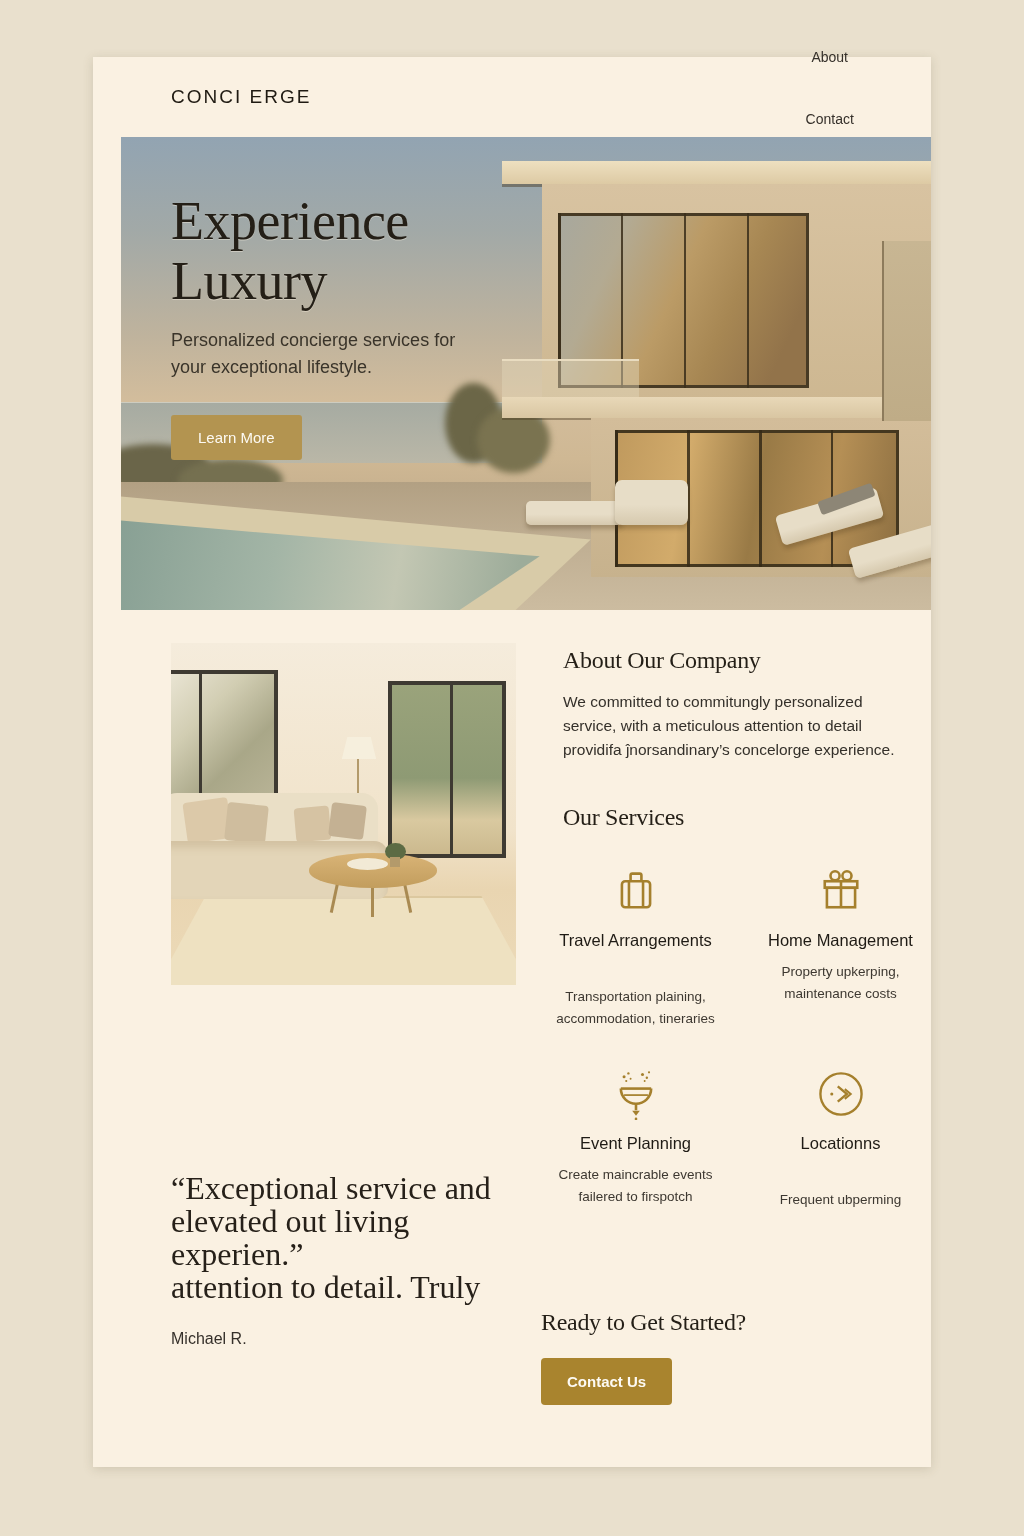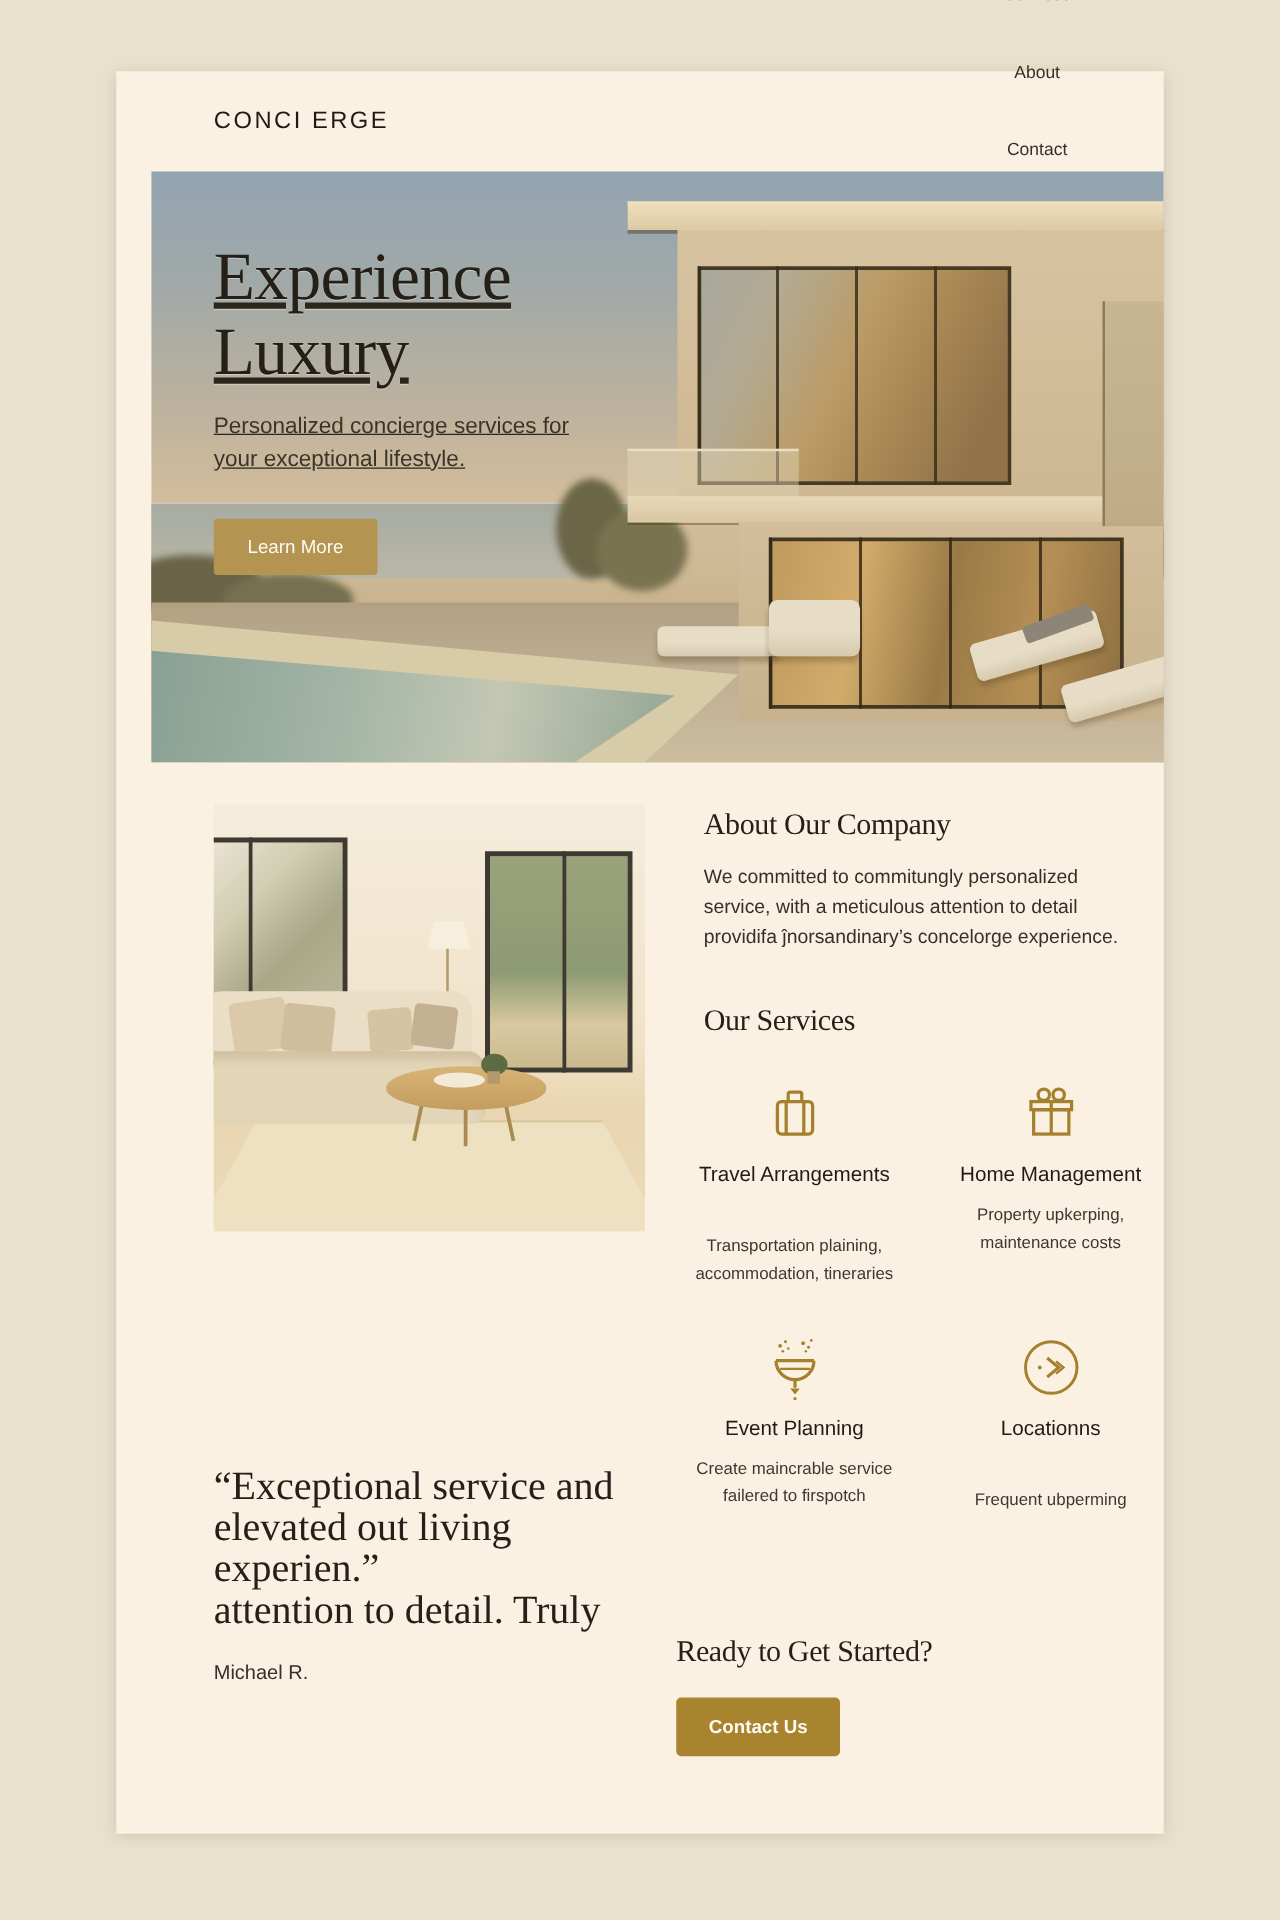--- a/index.html
+++ b/index.html
@@ -61,21 +61,21 @@
   .wing { left:94%; top:22%; width:6%; height:38%;
           background:linear-gradient(180deg,#c8b693,#bfac87); border-left:2px solid #8d7b5c; }
   .chaise { background:linear-gradient(180deg,#e7ddc7 55%,#d6c9ae 100%);
             border-radius:5px; box-shadow:0 4px 4px rgba(80,60,30,.3); }
   .c1 { left:81%; top:77%; width:13%; height:6.5%; transform:rotate(-16deg); }
   .c2 { left:90%; top:84%; width:13%; height:6.5%; transform:rotate(-16deg); }
   .c3 { left:50%; top:77%; width:12%; height:5%; }
   .c4 { left:61%; top:72.5%; width:9%; height:9.5%; border-radius:7px; }
   .pad { background:#8d8676; border-radius:3px; }
   .p1 { left:86%; top:75%; width:7%; height:3%; transform:rotate(-20deg); }
-  .hero-content { left:50px; top:54px; width:420px; position:absolute;text-decoration:underline; }
+  .hero-content { left:50px; top:54px; width:420px; position:absolute; }
   .hero-content * { position:static; }
   .hero h1 { font-family:"Liberation Serif", serif; font-weight:500; font-size:54px;
              line-height:60px; color:#241f17; letter-spacing:-.5px;
              text-shadow:0 1px 0 rgba(255,246,230,.4); }
   .hero-sub { margin-top:16px; width:305px; font-size:18px; line-height:1.5; color:#3a342a; }
   .btn-hero { display:inline-block; margin-top:34px; background:#b39450; font-size:15px;
               font-weight:normal; padding:14px 27px; border-radius:3px; }
 
   
   .lower { display:flex; padding:33px 50px 62px; }
@@ -268,21 +268,21 @@
               <circle cx="15" cy="12" r="1"></circle>
                 <circle cx="19" cy="10" r="0.9"></circle>
               <circle cx="30" cy="6" r="1.4"></circle>
                 <circle cx="34" cy="9" r="1.1"></circle>
               <circle cx="36" cy="4" r="1"></circle>
                 <circle cx="32" cy="12" r="0.9"></circle>
               <circle cx="24" cy="47" r="1.2"></circle>
             </g>
           </svg>
           <div class="svc-title">Event Planning</div>
-          <div class="svc-desc w195">Create maincrable service failered to firspotch</div>
+          <div class="svc-desc w195">Create maincrable events failered to firspotch</div>
         </div>
 
         <div class="svc">
           <svg class="svc-icon" viewBox="0 0 48 48" fill="none" stroke="#a5802d" stroke-width="2.2">
             <circle cx="24" cy="24" r="19"></circle>
             <path d="M21 17 l8.5 7 -8.5 7"></path>
             <path d="M27.5 19.5 l5.5 4.5 -5.5 4.5" stroke-width="1.8"></path>
             <circle cx="15.5" cy="24" r="1.4" fill="#a5802d" stroke="none"></circle>
           </svg>
           <div class="svc-title">Locationns</div>

